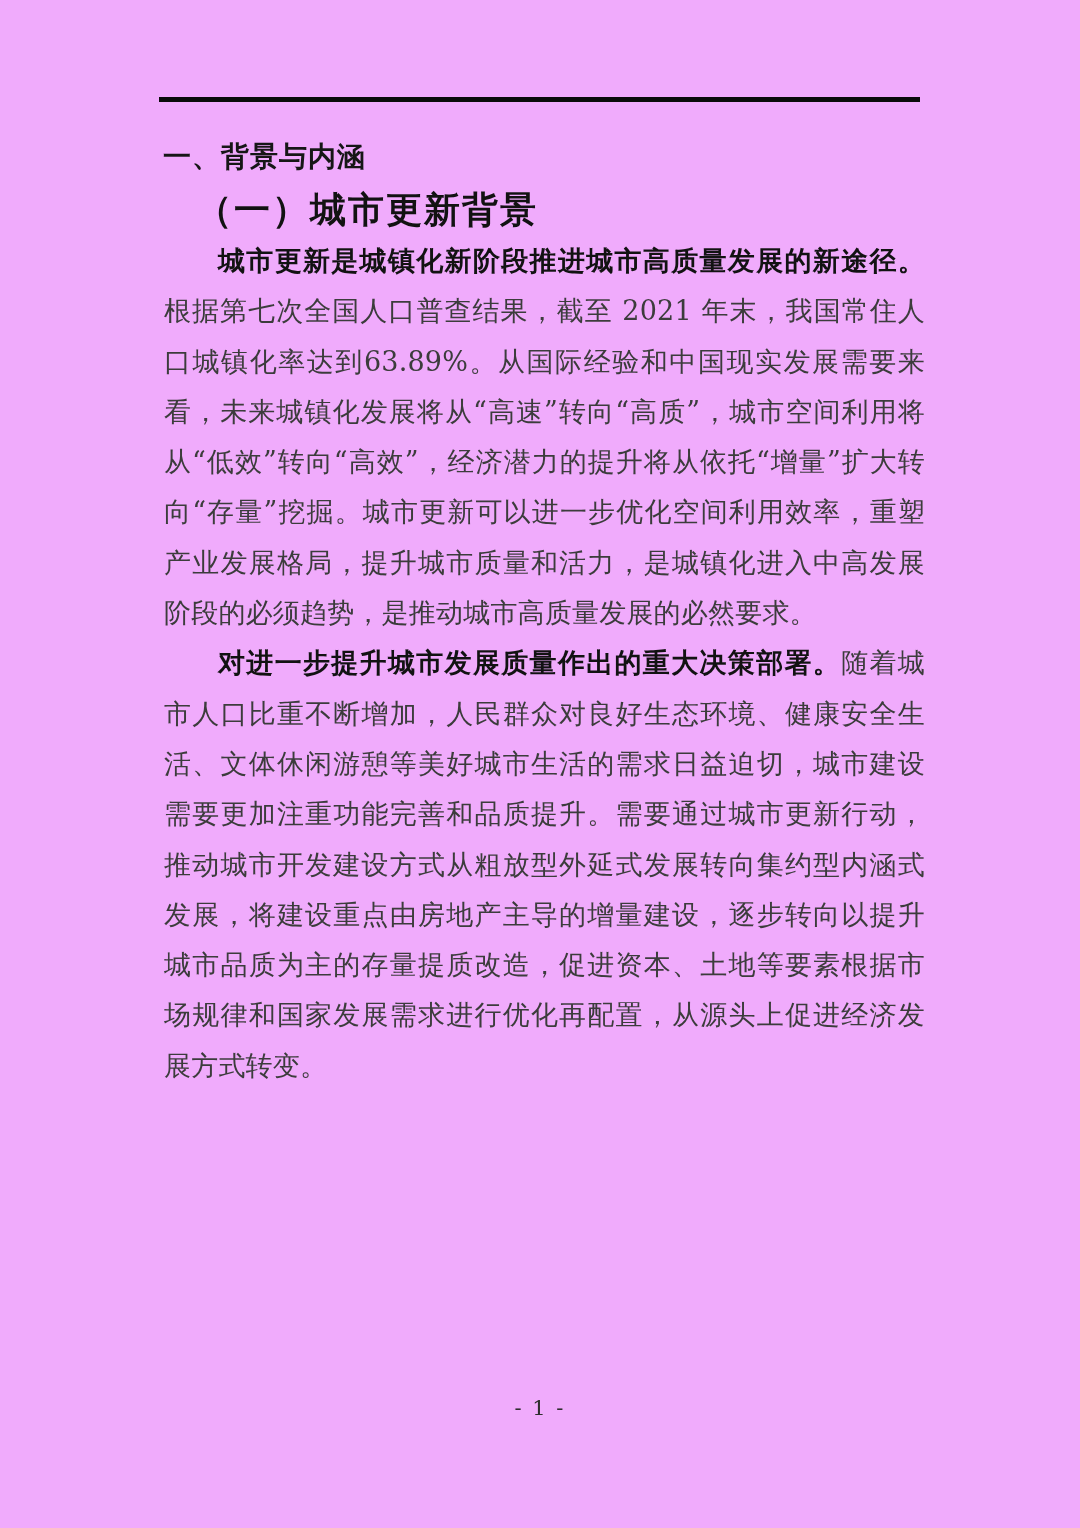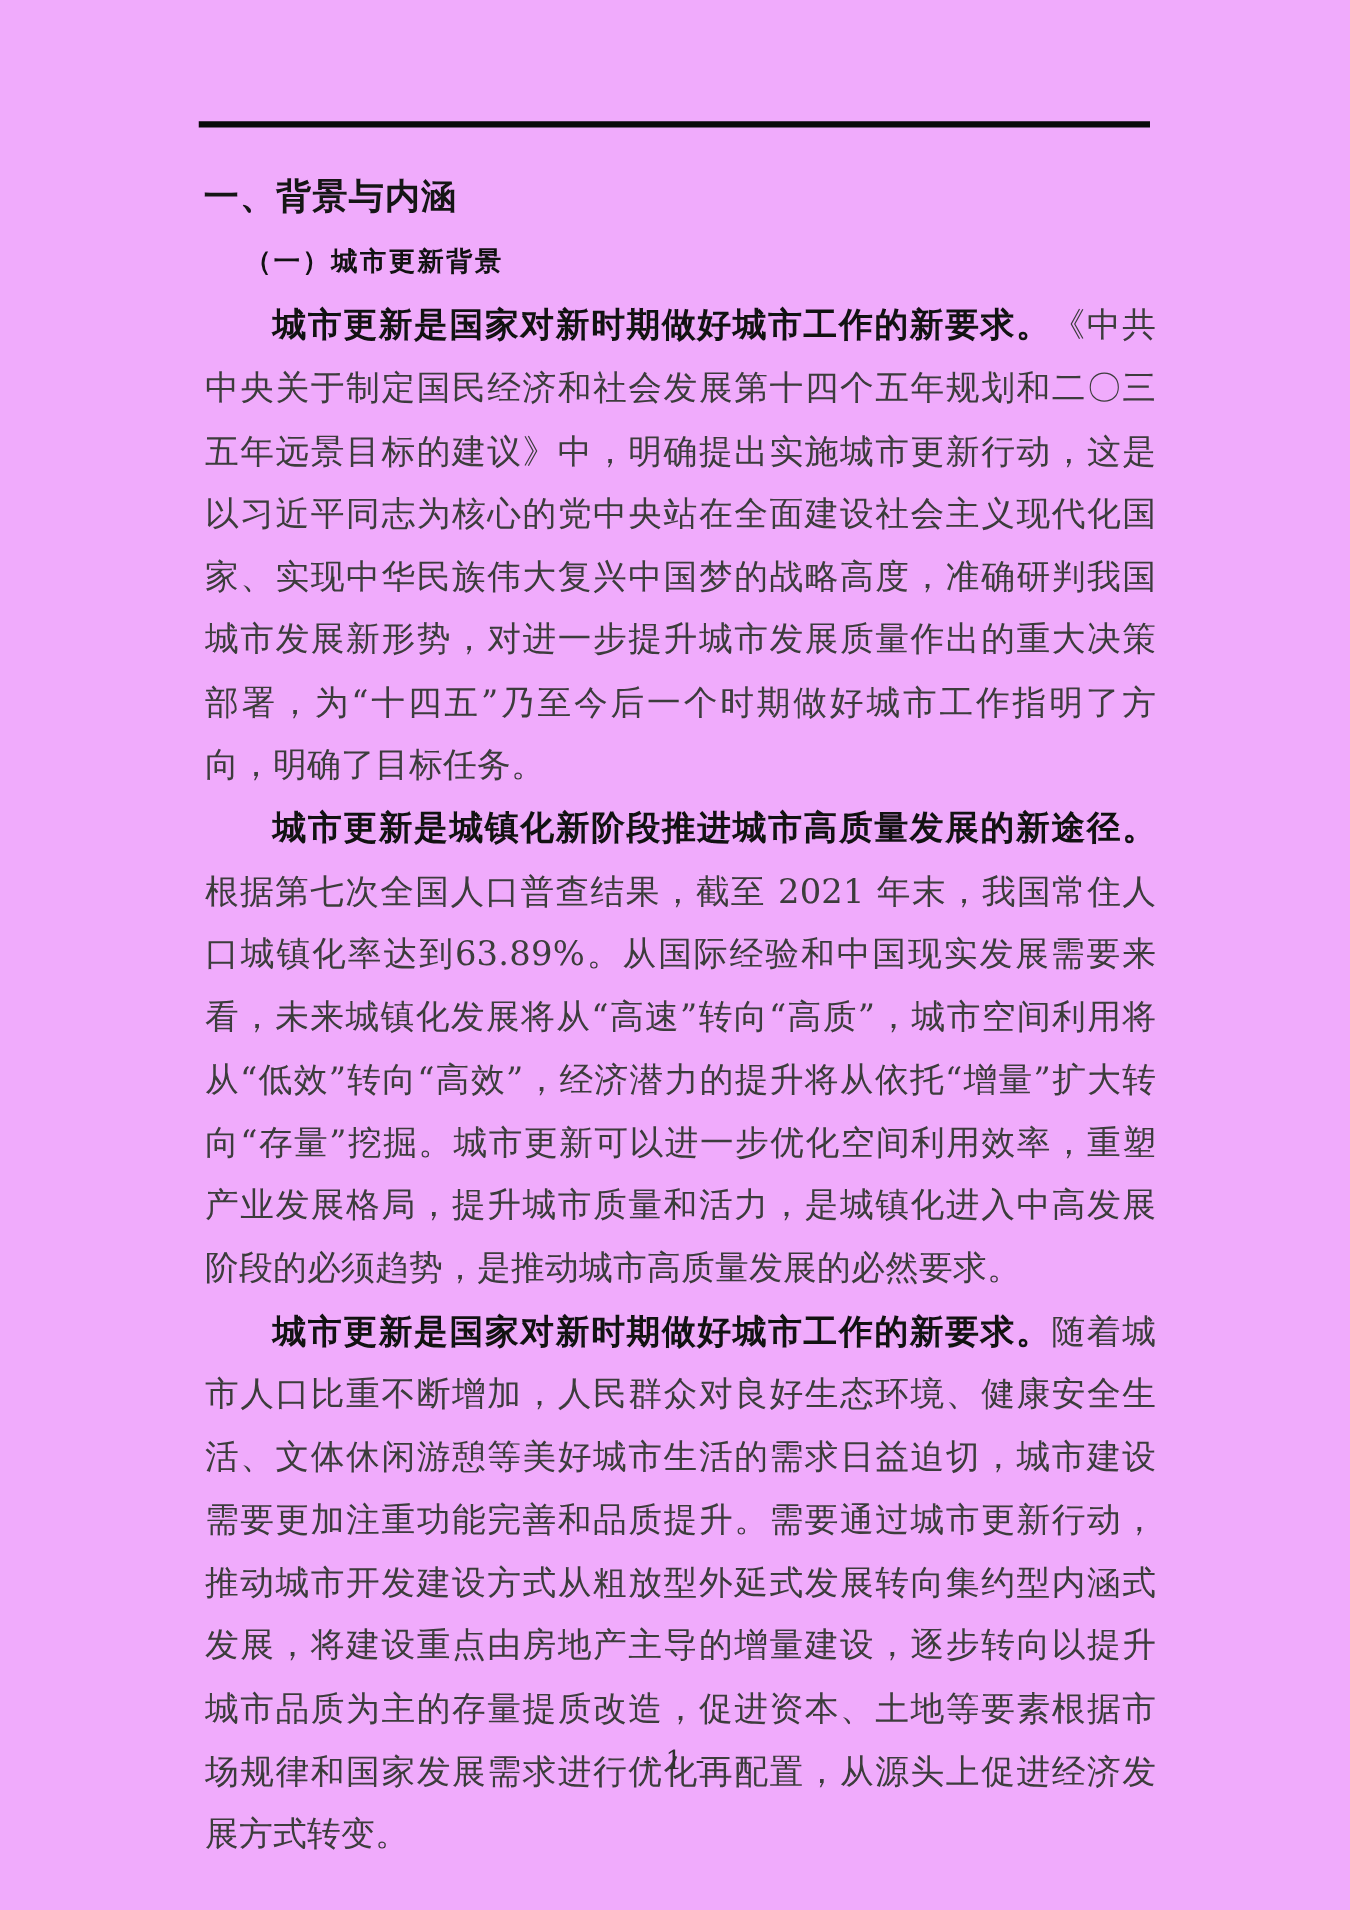--- a/index.html
+++ b/index.html
@@ -35,21 +35,21 @@
     font-weight: 700;
     color: #161616;
     letter-spacing: 1px;
   }
   .subsection-heading {
     position: absolute;
     left: 165px;
     top: 190px;
     margin: 0;
     width: 762px;
-    font-size: 21px;
+    font-size: 36px;
     line-height: 38px;
     font-weight: 700;
     color: #121212;
     letter-spacing: 2px;
     text-indent: 31px;
     font-family: "DejaVu Serif", "Liberation Serif", serif;
   }
   .body-text {
     position: absolute;
     left: 164px;
@@ -87,24 +87,23 @@
 
 <div class="page">
 
   <div class="header-rule"></div>
 
   <h1 class="section-heading">一、背景与内涵</h1>
 
   <h2 class="subsection-heading">（一）城市更新背景</h2>
 
   <div class="body-text">
-    <p><strong>城市更新是国家对新时期做好城市工作的新要求。</strong><span>《中共中央关于制定国民经济和社会发展第十四个五年规划和二〇三五年远景目标的建议》中，明确提出实施城市更新行动，这是以习近平同志为核心的党中央站在全面建设社会主义现代化国家、实现中华民族伟大复兴中国梦的战略高度，准确研判我国城市发展新形势，对进一步提升城市发展质量作出的重大决策部署，为“十四五”乃至今后一个时期做好城市工作指明了方向，明确了目标任务。</span></p>
 
     <p><strong>城市更新是城镇化新阶段推进城市高质量发展的新途径。</strong><span>根据第七次全国人口普查结果，截至 2021 年末，我国常住人口城镇化率达到63.89%。从国际经验和中国现实发展需要来看，未来城镇化发展将从“高速”转向“高质”，城市空间利用将从“低效”转向“高效”，经济潜力的提升将从依托“增量”扩大转向“存量”挖掘。城市更新可以进一步优化空间利用效率，重塑产业发展格局，提升城市质量和活力，是城镇化进入中高发展阶段的必须趋势，是推动城市高质量发展的必然要求。</span></p>
 
-    <p><strong>城市更新是国家对新时期做好城市工作的新要求。</strong><span>随着城市人口比重不断增加，人民群众对良好生态环境、健康安全生活、文体休闲游憩等美好城市生活的需求日益迫切，城市建设需要更加注重功能完善和品质提升。需要通过城市更新行动，推动城市开发建设方式从粗放型外延式发展转向集约型内涵式发展，将建设重点由房地产主导的增量建设，逐步转向以提升城市品质为主的存量提质改造，促进资本、土地等要素根据市场规律和国家发展需求进行优化再配置，从源头上促进经济发展方式转变。</span></p>
+    <p><strong>对进一步提升城市发展质量作出的重大决策部署。</strong><span>随着城市人口比重不断增加，人民群众对良好生态环境、健康安全生活、文体休闲游憩等美好城市生活的需求日益迫切，城市建设需要更加注重功能完善和品质提升。需要通过城市更新行动，推动城市开发建设方式从粗放型外延式发展转向集约型内涵式发展，将建设重点由房地产主导的增量建设，逐步转向以提升城市品质为主的存量提质改造，促进资本、土地等要素根据市场规律和国家发展需求进行优化再配置，从源头上促进经济发展方式转变。</span></p>
   </div>
 
   <div class="page-footer">
     <span>- 1 -</span>
   </div>
 
 </div>
 
 </body></html>

